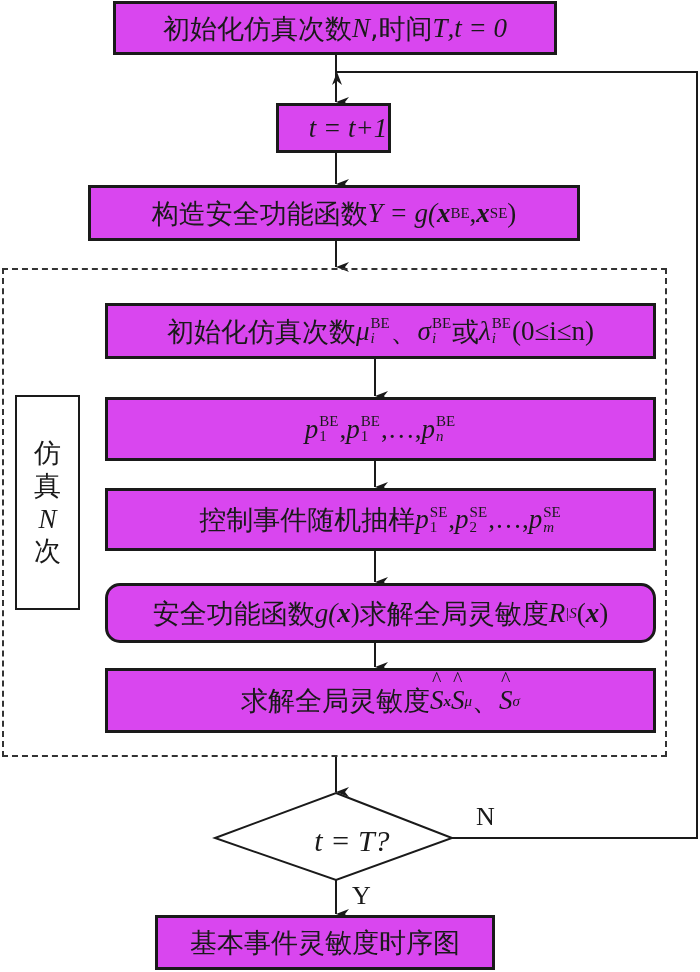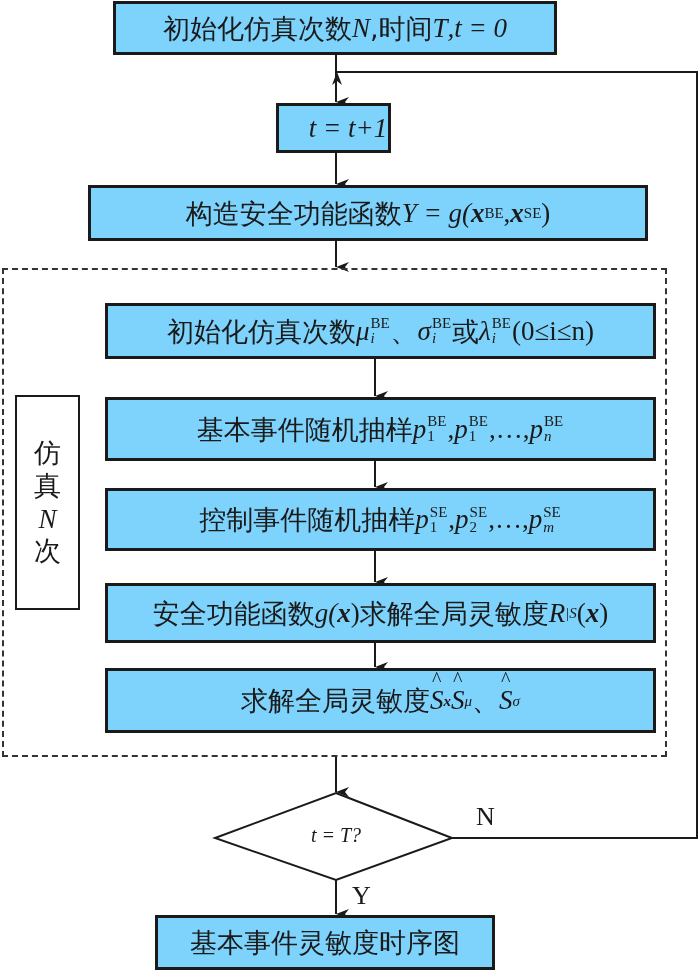--- a/index.html
+++ b/index.html
@@ -1,37 +1,37 @@
 <!DOCTYPE html>
 <html><head>
   <meta charset="utf-8">
   <style>
     html, body { margin: 0; padding: 0; background: #ffffff; }
     body { width: 700px; height: 972px; position: relative; overflow: hidden;
            font-family: "Liberation Serif", "DejaVu Serif", serif; color: #1a1a1a; }
-    .box { position: absolute; box-sizing: border-box; border: 3px solid #1a1a1a; background: #7dd3fc;
+    .box { position: absolute; box-sizing: border-box; border: 3px solid #1a1a1a; background: #d946ef;
            display: flex; align-items: center; justify-content: center; white-space: nowrap; }
     .label { font-size: 27px; line-height: 1; }
     .zh { font-family: "DejaVu Sans", "Liberation Serif", sans-serif; font-weight: normal; }
     i, .it { font-style: italic; }
     b.bx { font-weight: bold; font-style: italic; }
     sub, sup { font-size: 15px; line-height: 0; font-style: normal; }
     .ss { display: inline-flex; flex-direction: column; vertical-align: middle; line-height: 1;
           font-size: 15px; margin-left: 1px; margin-right: 1px; }
     .ss span { display: block; height: 15px; }
     .hat { position: relative; display: inline-block; }
     .hat::before { content: "^"; position: absolute; top: -18px; left: 2px; font-size: 20px; font-style: normal; }
     .dashed { position: absolute; left: 2px; top: 268px; width: 665px; height: 489px;
               border: 2px dashed #333; box-sizing: border-box; }
     .side { position: absolute; left: 15px; top: 395px; width: 65px; height: 215px; box-sizing: border-box;
             border: 2px solid #1a1a1a; display: flex; flex-direction: column; align-items: center;
             justify-content: center; font-size: 27px; line-height: 1.22; }
     svg.connectors { position: absolute; left: 0; top: 0; }
     .flag { position: absolute; font-size: 26px; }
-    .diamond-text { position: absolute; left: 280px; top: 824px; width: 112px; text-align: center; font-size: 20px; }
+    .diamond-text { position: absolute; left: 296px; top: 824px; width: 112px; text-align: center; font-size: 30px; }
   </style>
 </head>
 <body>
 
 <svg class="connectors" width="700" height="972">
   <defs>
     <marker id="arr" markerWidth="10" markerHeight="14" refX="5" refY="13" orient="auto" markerUnits="userSpaceOnUse">
       <path d="M0,0 L5,13 L10,0 L5,4 Z" fill="#1a1a1a"></path>
     </marker>
   </defs>
@@ -55,21 +55,21 @@
     <i>N</i>
     <span class="zh">,时间</span>
     <i>T</i>
     <i>,t = 0</i>
 </div>
 
 <div class="box label" style="left:276px; top:103px; width:115px; height:50px;padding-left:29px;">
   <i>t = t+1</i>
 </div>
 
-<div class="box label" style="left:88px; top:185px; width:560px; height:56px;">
+<div class="box label" style="left:88px; top:185px; width:492px; height:56px;">
   <span class="zh">构造安全功能函数 </span>
     <i>Y = g(</i>
     <b class="bx">x</b>
     <sub>BE</sub>
     <span>,</span>
     <b class="bx">x</b>
     <sub>SE</sub>
     <span>)</span>
 </div>
 
@@ -98,21 +98,20 @@
     <span class="zh">或</span>
     <i>λ</i>
     <span class="ss">
       <span>BE</span>
       <i>i</i>
     </span>
     <span>(0≤i≤n)</span>
 </div>
 
 <div class="box label" style="left:105px; top:397px; width:551px; height:64px;">
-  <span class="zh">基本事件随机抽样</span>
     <i>p</i>
     <span class="ss">
       <span>BE</span>
       <span>1</span>
     </span>
     <span>,</span>
     <i>p</i>
     <span class="ss">
       <span>BE</span>
       <span>1</span>
@@ -139,21 +138,21 @@
       <span>2</span>
     </span>
     <span>,…,</span>
     <i>p</i>
     <span class="ss">
       <span>SE</span>
       <i>m</i>
     </span>
 </div>
 
-<div class="box label" style="left:105px; top:583px; width:551px; height:60px;">
+<div class="box label" style="left:105px; top:583px; width:551px; height:60px;border-radius:15px;">
   <span class="zh">安全功能函数</span>
     <i>g(</i>
     <b class="bx">x</b>
     <span>)</span>
     <span class="zh">求解全局灵敏度</span>
     <i>R</i>
     <sub><i>|S</i></sub>
     <span>(</span>
     <b class="bx">x</b>
     <span>)</span>

